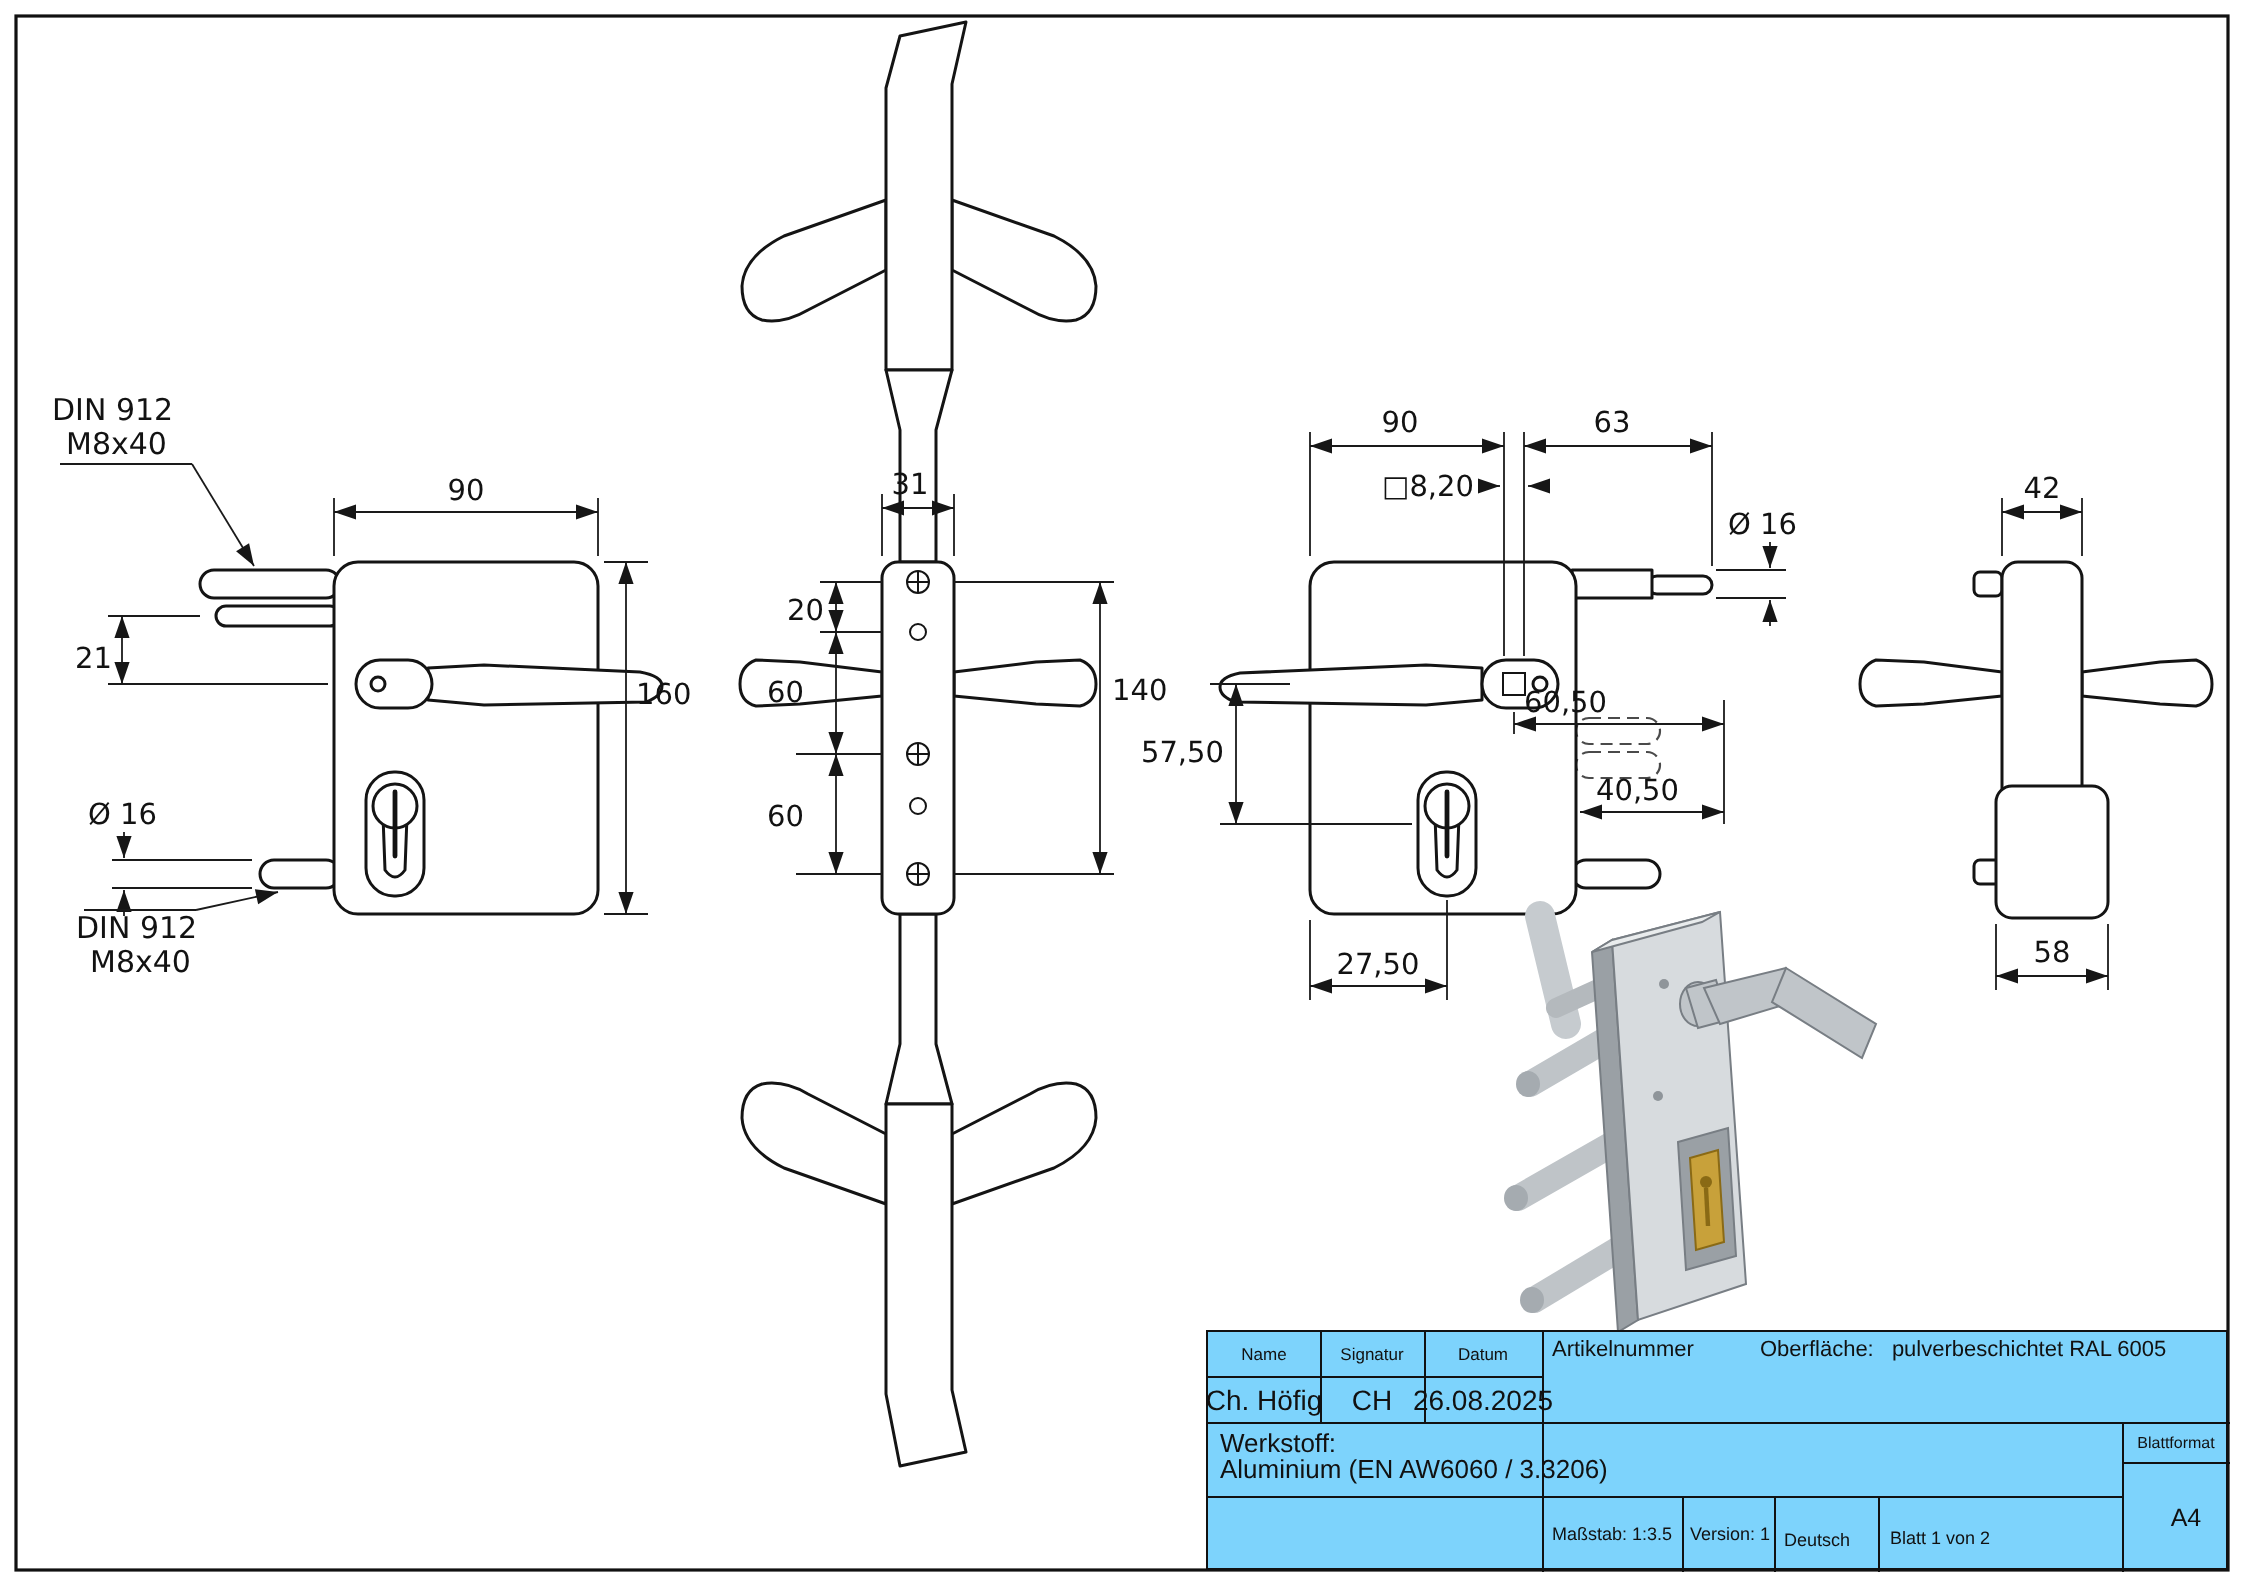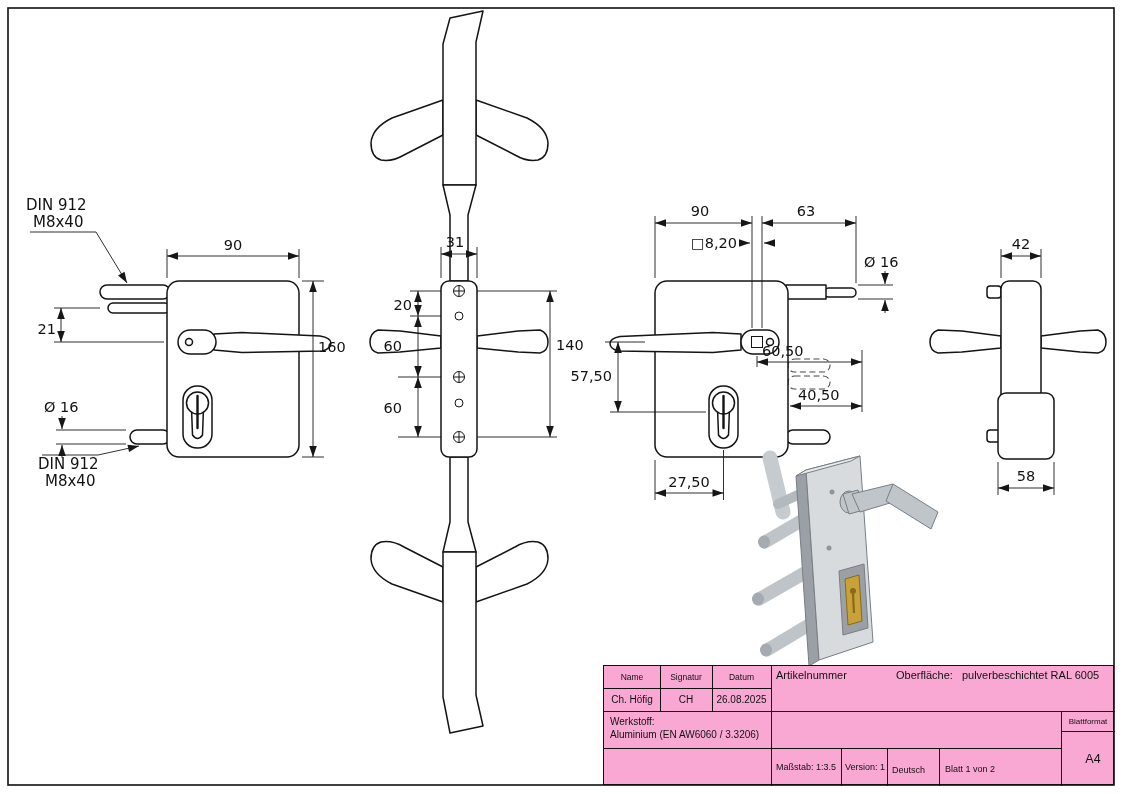--- a/index.html
+++ b/index.html
@@ -12,33 +12,33 @@
   .part{fill:#fff;stroke:#141414;stroke-width:1.5;stroke-linejoin:round}
   .thin{fill:none;stroke:#141414;stroke-width:1}
   .hid{fill:none;stroke:#4a4a4a;stroke-width:1.1;stroke-dasharray:6 3.5}
   .ext,.dim,.ldr{stroke:#1a1a1a;stroke-width:0.9;fill:none}
   .dt{font-size:14.5px;fill:#121212}
   .nt{font-size:15px;fill:#121212}
   .slot{stroke:#121212;stroke-width:2.4;stroke-linecap:round}
   .isobolt{stroke-linecap:round;fill:none}
 
   
-  .tb{position:absolute;left:603px;top:665px;width:511px;height:120px;background:#f9a8d4;
+  .tb{position:absolute;left:603px;top:665px;width:511px;height:120px;background:#7dd3fc;
       border:1.3px solid #111}
   .tb .ln{position:absolute;background:#111}
   .tb .cell{position:absolute;display:flex;align-items:center;justify-content:center;
-            font-size:10px;white-space:nowrap}
+            font-size:14px;white-space:nowrap}
   .tb .cl{justify-content:flex-start}
   .tb .sm{font-size:8.5px}
   .tb .xs{font-size:8px}
   .tb .lbl{position:absolute;font-size:11px;white-space:nowrap}
   .tb .artnum{position:absolute;left:176px;top:12px;white-space:nowrap}
   .tb .artnum .rev{font-size:10px;position:relative;top:-5px;margin-right:3px}
   .tb .artnum .num{font-size:17.5px;letter-spacing:0.2px}
-  .tb .two{position:absolute;font-size:10px;line-height:13px;white-space:nowrap}
+  .tb .two{position:absolute;font-size:13px;line-height:13px;white-space:nowrap}
   .tb .a4{font-size:12.5px}
 </style>
 </head>
 <body>
 
 <div class="sheet">
 
 <svg class="draw" width="1123" height="794" viewBox="0 0 1123 794">
   <defs>
     <marker id="arr" markerUnits="userSpaceOnUse" markerWidth="13" markerHeight="10" refX="12" refY="5" orient="auto-start-reverse">
@@ -275,21 +275,21 @@
   <div class="cell" style="left:0;top:22px;width:56px;height:23px">Ch. Höfig</div>
   <div class="cell" style="left:56px;top:22px;width:52px;height:23px">CH</div>
   <div class="cell" style="left:108px;top:22px;width:59px;height:23px">26.08.2025</div>
 
   <div class="two" style="left:6px;top:49px">
     <div>Werkstoff:</div>
     <div>Aluminium (EN AW6060 / 3.3206)</div>
   </div>
 
   <div class="lbl" style="left:172px;top:3px">Artikelnummer</div>
-  <div class="lbl" style="left:292px;top:3px">
+  <div class="lbl" style="left:276px;top:3px">
     <span>Oberfläche:</span>
     <span style="margin-left:6px">pulverbeschichtet RAL 6005</span>
   </div>
 
   <div class="cell cl" style="left:172px;top:82px;width:64px;height:38px;font-size:9px">Maßstab: 1:3.5</div>
   <div class="cell cl" style="left:241px;top:82px;width:44px;height:38px;font-size:9px">Version: 1</div>
   <div class="cell cl" style="left:288px;top:82px;width:46px;height:44px;font-size:9px">Deutsch</div>
   <div class="cell cl" style="left:341px;top:82px;width:114px;height:42px;font-size:9px">Blatt 1 von 2</div>
 
   <div class="cell xs" style="left:457px;top:45px;width:54px;height:20px">Blattformat</div>

